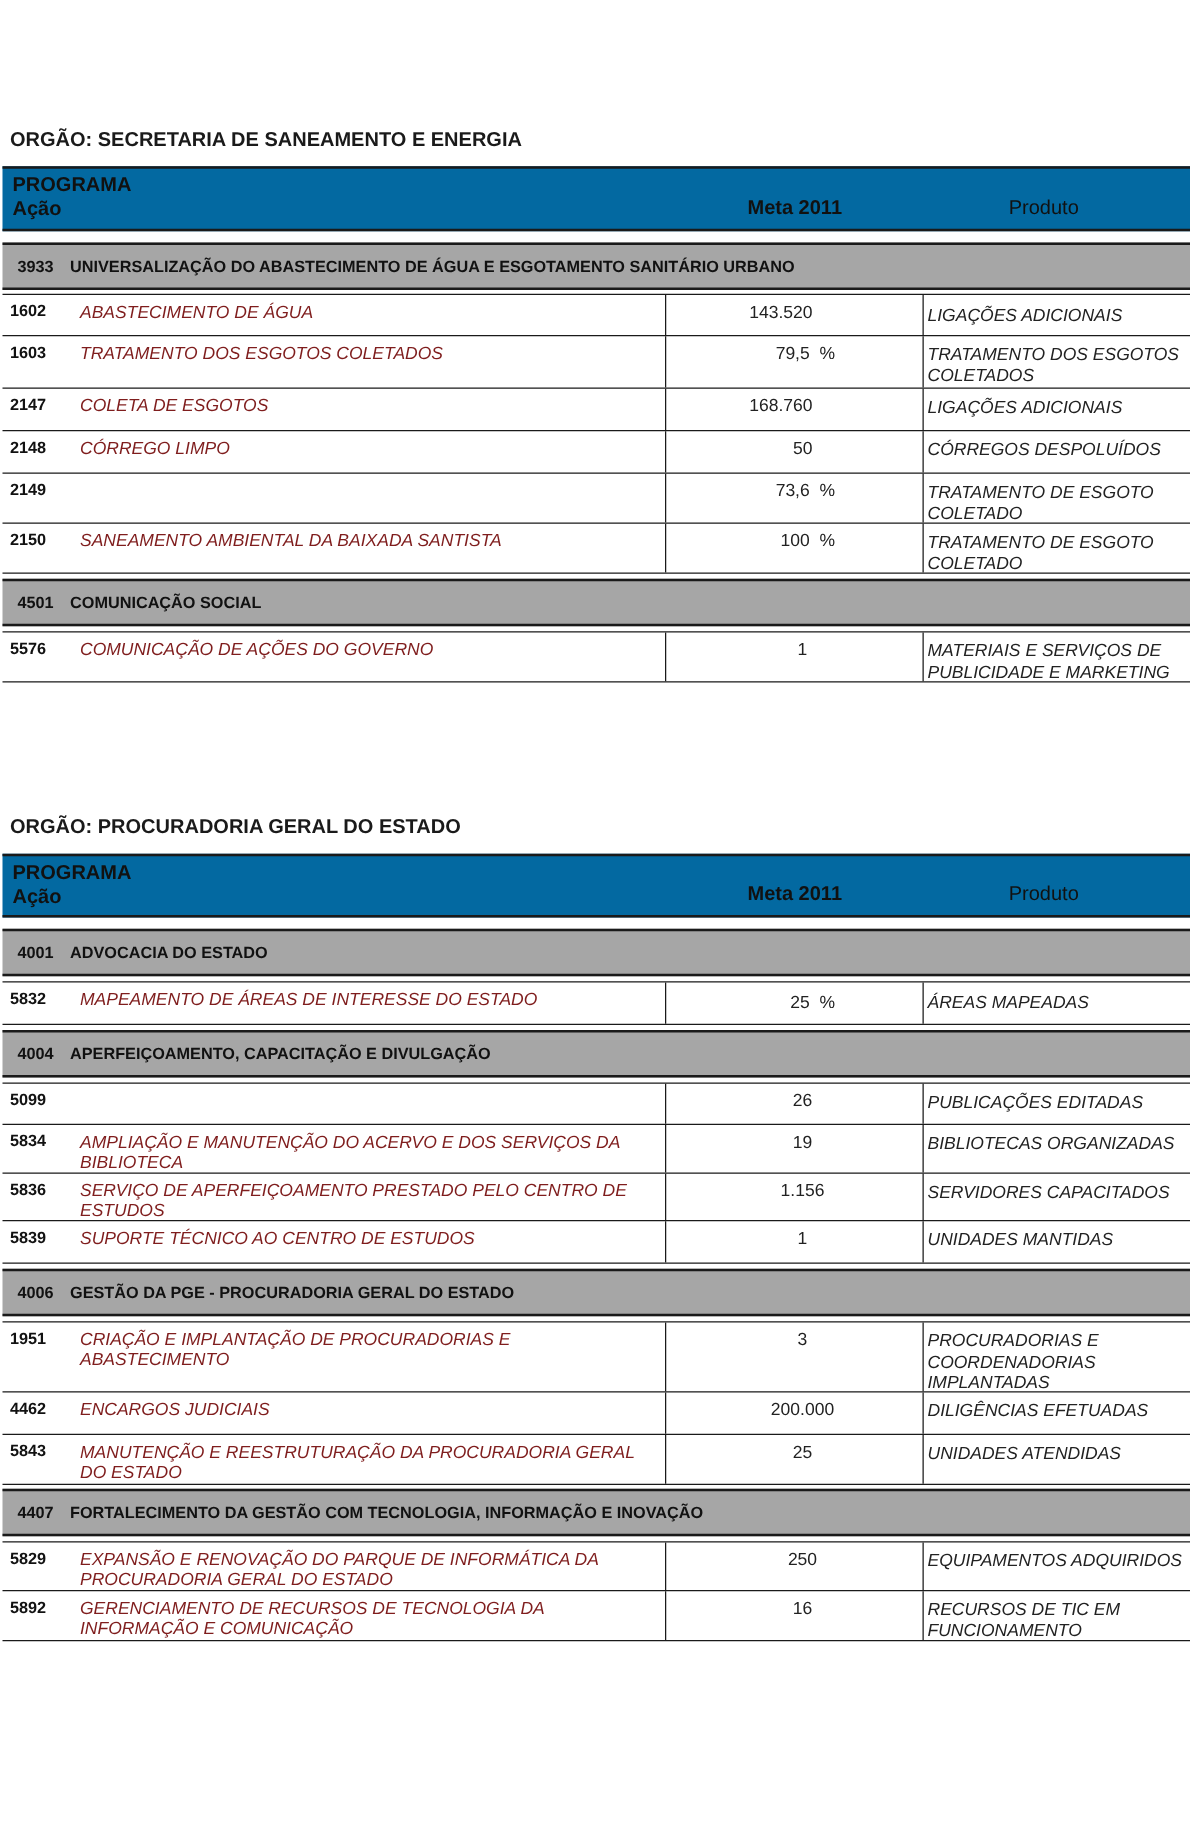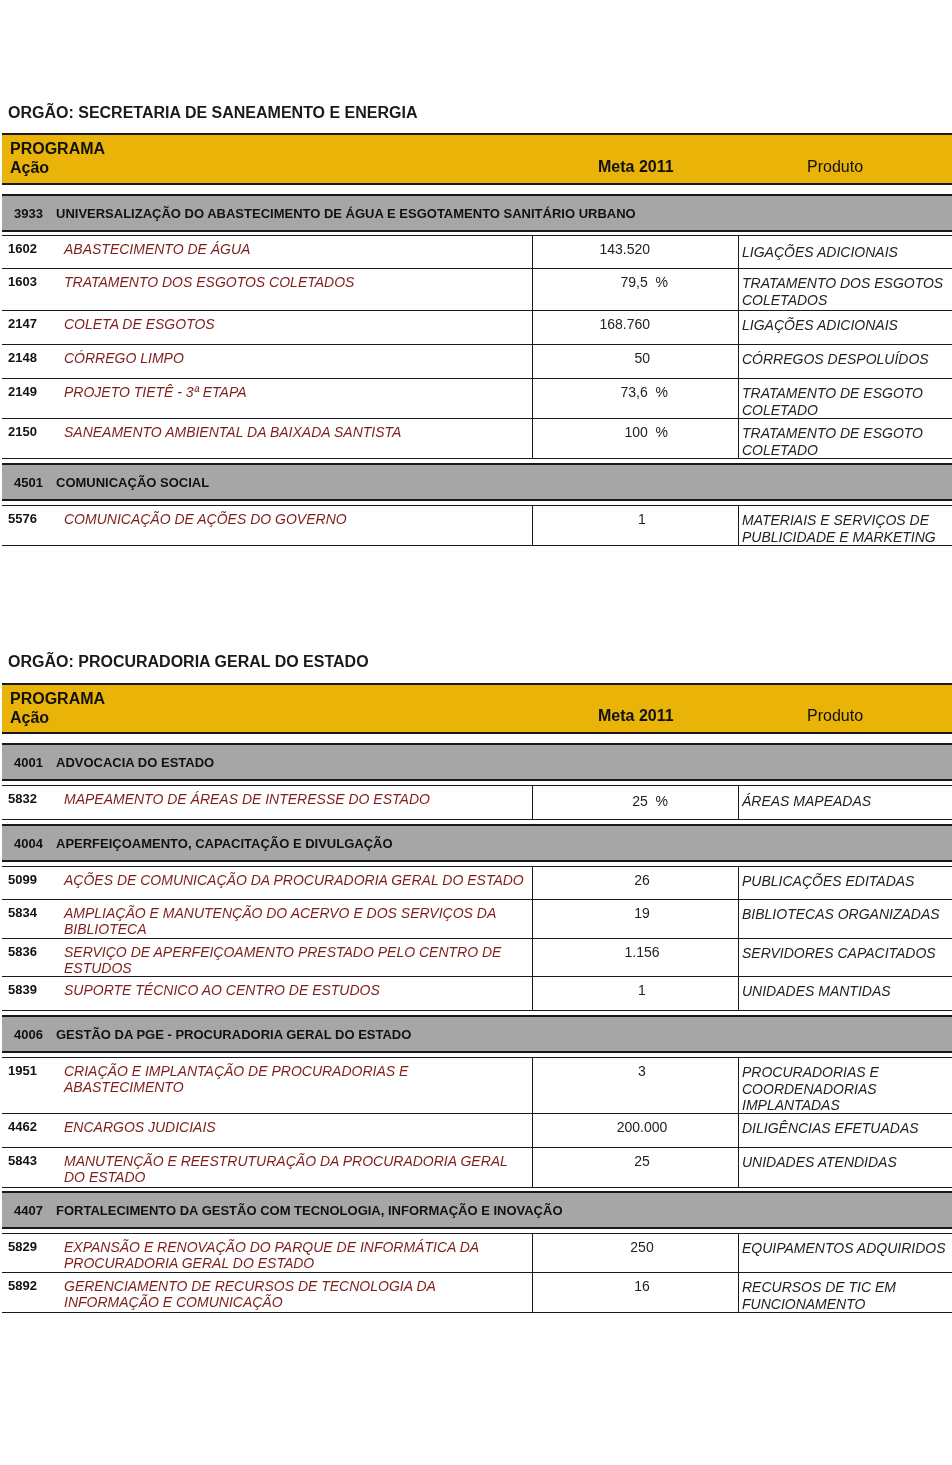--- a/index.html
+++ b/index.html
@@ -1,19 +1,19 @@
 <!DOCTYPE html>
 <html><head>
 <meta charset="utf-8">
 <style>
   html, body { margin: 0; padding: 0; background: #ffffff; }
   body { width: 952px; height: 1465px; position: relative; overflow: hidden;
          font-family: "Liberation Sans", sans-serif; color: #111; }
   .orgao { position: absolute; left: 8px; font-size: 16px; font-weight: bold; color: #1a1a1a; white-space: nowrap; }
-  .hdr { position: absolute; left: 2px; width: 950px; background: #eab308;
+  .hdr { position: absolute; left: 2px; width: 950px; background: #0369a1;
          border-top: 2px solid #1a1a1a; border-bottom: 2px solid #1a1a1a; box-sizing: border-box; }
   .hdr .prog { position: absolute; left: 8px; top: 4px; font-size: 16px; font-weight: bold; line-height: 19px; }
   .hdr .meta { position: absolute; left: 596px; bottom: 7px; font-size: 16px; font-weight: bold; margin-top: 37px; }
   .hdr .prod { position: absolute; left: 805px; bottom: 7px; font-size: 16px; font-weight: normal; }
   .pbar { position: absolute; left: 2px; width: 950px; background: #a6a6a6;
           border-top: 2px solid #1a1a1a; border-bottom: 2px solid #1a1a1a; box-sizing: border-box;
           font-size: 13px; font-weight: bold; }
   .pbar .code { position: absolute; left: 12px; top: 50%; transform: translateY(-50%); }
   .pbar .name { position: absolute; left: 54px; top: 50%; transform: translateY(-50%); white-space: nowrap; }
   .row { position: absolute; left: 2px; width: 950px; box-sizing: border-box;
@@ -73,21 +73,20 @@
 <div class="row" style="top:345px;height:34px">
   <span class="code">2148</span>
   <span class="acao">CÓRREGO LIMPO</span>
   <span class="div1"></span>
   <span class="meta" style="width:108px">50</span>
   <span class="div2"></span>
   <span class="prod" style="top:6px">CÓRREGOS DESPOLUÍDOS</span>
 </div>
 <div class="row" style="top:379px;height:40px">
   <span class="code">2149</span>
-  <span class="acao">PROJETO TIETÊ - 3ª  ETAPA</span>
   <span class="div1"></span>
   <span class="meta">73,6  %</span>
   <span class="div2"></span>
   <span class="prod">TRATAMENTO DE ESGOTO COLETADO</span>
 </div>
 <div class="row" style="top:419px;height:40px">
   <span class="code">2150</span>
   <span class="acao">SANEAMENTO AMBIENTAL DA BAIXADA SANTISTA</span>
   <span class="div1"></span>
   <span class="meta">100  %</span>
@@ -131,21 +130,20 @@
   <span class="div2"></span>
   <span class="prod" style="top:7px">ÁREAS MAPEADAS</span>
 </div>
 
 <div class="pbar" style="top:824px;height:38px">
   <span class="code">4004</span>
   <span class="name">APERFEIÇOAMENTO, CAPACITAÇÃO E DIVULGAÇÃO</span>
 </div>
 <div class="row first" style="top:866px;height:34px">
   <span class="code">5099</span>
-  <span class="acao">AÇÕES DE COMUNICAÇÃO DA PROCURADORIA GERAL DO ESTADO</span>
   <span class="div1"></span>
   <span class="meta center">26</span>
   <span class="div2"></span>
   <span class="prod">PUBLICAÇÕES EDITADAS</span>
 </div>
 <div class="row" style="top:900px;height:39px">
   <span class="code">5834</span>
   <span class="acao">AMPLIAÇÃO E MANUTENÇÃO DO ACERVO E DOS SERVIÇOS DA BIBLIOTECA</span>
   <span class="div1"></span>
   <span class="meta center">19</span>

